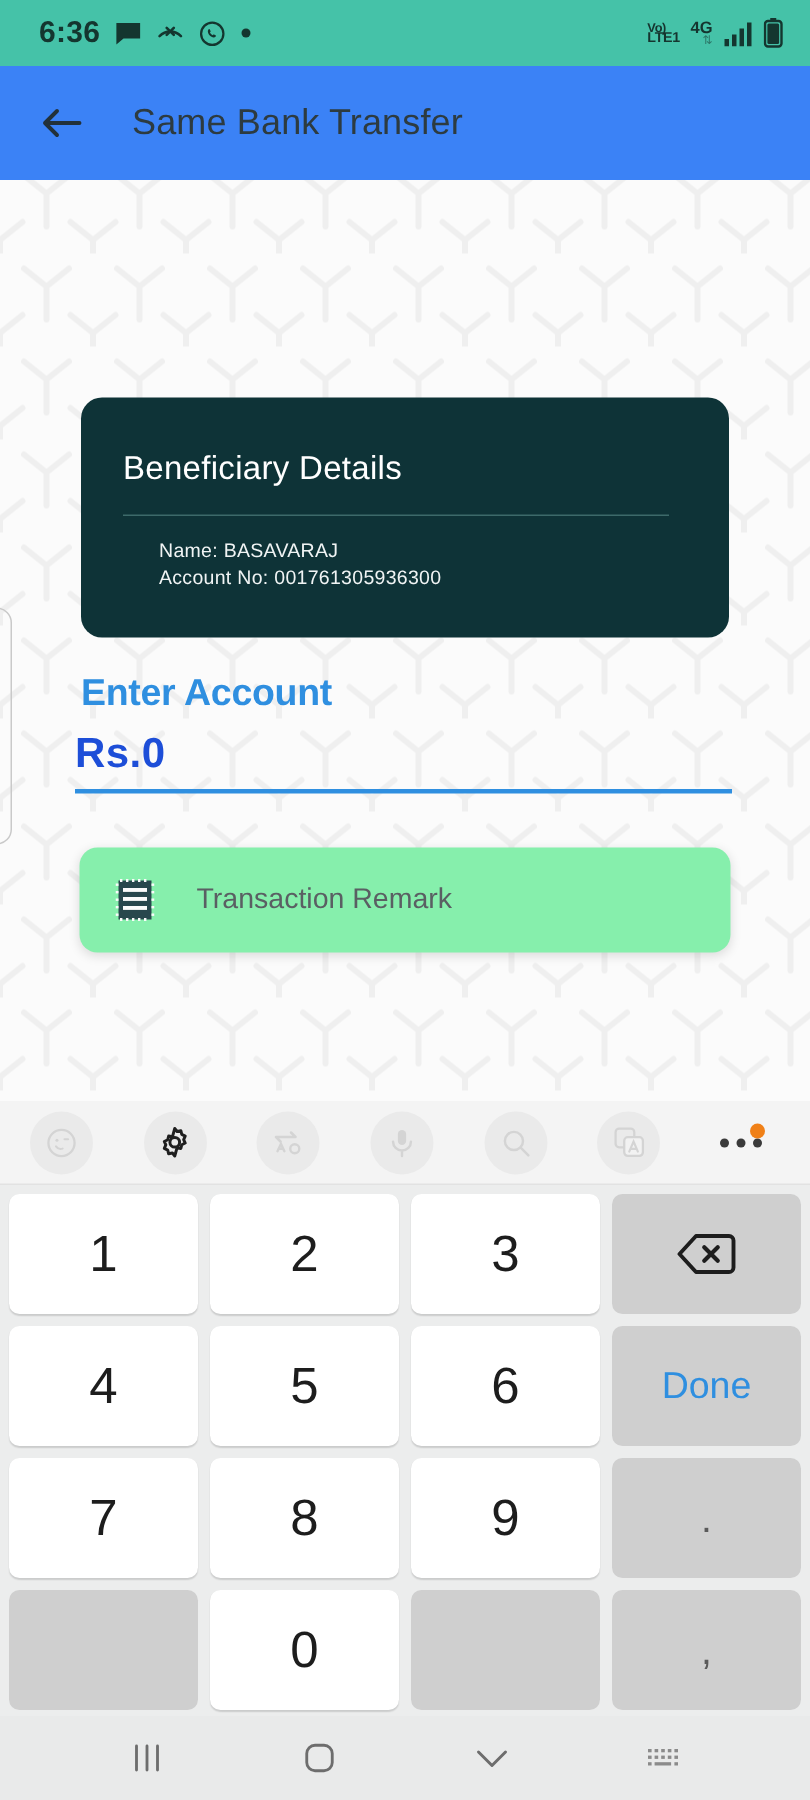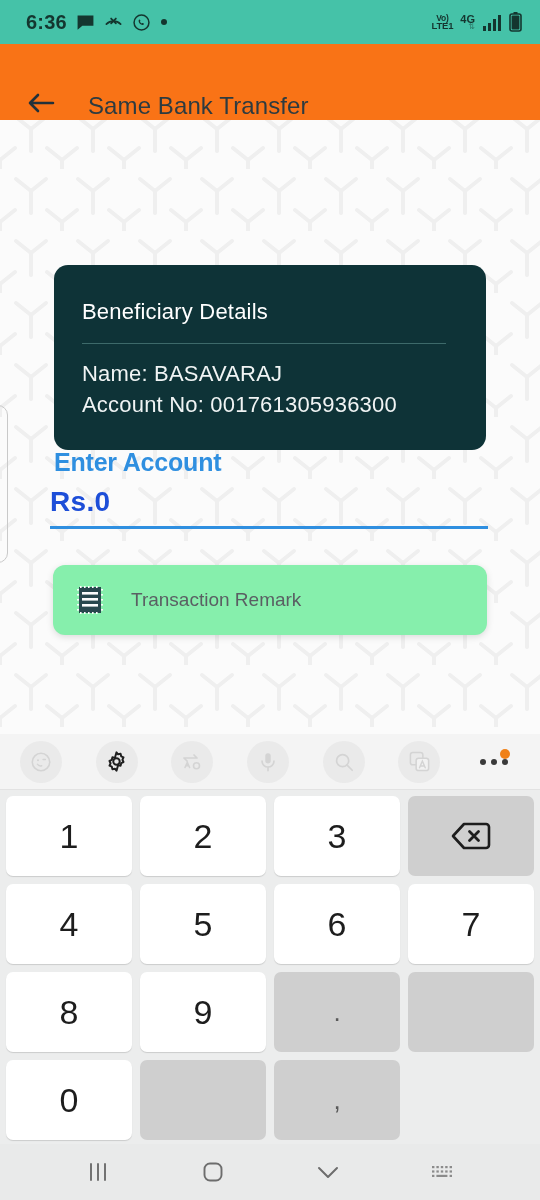--- a/index.html
+++ b/index.html
@@ -15,31 +15,31 @@
   
   .statusbar {
     height:44px; background:#45c2a8; flex:0 0 44px;
     display:flex; align-items:center; justify-content:space-between;
     padding:0 18px 0 26px; color:#10312c;
   }
   .sb-left { display:flex; align-items:center; gap:9px; }
   .sb-time { font-size:20px; font-weight:600; letter-spacing:.2px; color:#14362f; }
   .sb-right { display:flex; align-items:center; gap:7px; }
   .ic { display:block; }
-  .volte { line-height:1; text-align:center; font-weight:700; color:#15352f; }
+  .volte { line-height:1; text-align:left; font-weight:700; color:#15352f; }
   .volte .l1 { font-size:8.5px; letter-spacing:-.2px; display:block; }
   .volte .l2 { font-size:9.5px; letter-spacing:-.2px; display:block; margin-top:-1px; }
   .fourg { line-height:1; text-align:right; color:#15352f; }
   .fourg .l1 { font-size:11px; font-weight:700; display:block; }
   .fourg .l2 { font-size:8px; display:block; opacity:.55; margin-top:-2px; }
 
   
   .appbar {
-    height:76px; flex:0 0 76px; background:#f97316;
-    display:flex; align-items:flex-end; padding:0 24px; gap:30px;
+    height:76px; flex:0 0 76px; background:#3b82f6;
+    display:flex; align-items:center; padding:0 24px; gap:30px;
   }
   .back-btn { width:34px; height:34px; display:flex; align-items:center; justify-content:center; cursor:pointer; }
   .appbar-title { font-size:24px; color:#2d3b40; font-weight:500; letter-spacing:.1px; }
 
   
   .content {
     flex:1 1 auto; position:relative; background:#fbfbfb; overflow:hidden;
   }
   .bg-pattern { position:absolute; inset:0; opacity:1; }
 
@@ -47,21 +47,21 @@
     position:absolute; left:-12px; top:285px; width:20px; height:158px;
     border:1.3px solid #c9c9c9; border-radius:10px; background:transparent;
   }
 
   .card {
     position:absolute; left:54px; top:145px; width:432px;
     background:#0e3337; border-radius:14px; padding:34px 40px 30px 28px;
   }
   .card-title { color:#ffffff; font-size:22px; font-weight:500; letter-spacing:.2px; }
   .card-div { height:1px; background:#3d6a6a; margin:18px 0 14px 0; }
-  .card-line { color:#f0f4f4; font-size:22px; line-height:1.42; letter-spacing:.2px; }
+  .card-line { color:#f0f4f4; font-size:13px; line-height:1.42; letter-spacing:.2px;margin-left:24px; }
 
   .amt-label {
     position:absolute; left:54px; top:328px;
     color:#2f8fe0; font-size:25px; font-weight:700; letter-spacing:-.2px;
   }
   .amt-field {
     position:absolute; left:50px; top:366px; width:438px;
   }
   .amt-value { font-size:28px; color:#1d4ed8; font-weight:700; letter-spacing:.3px; }
   .amt-underline { height:2.5px; background:#2f8fe0; margin-top:8px; }
@@ -293,20 +293,21 @@
       <div class="key func">
         <svg width="42" height="30" viewBox="0 0 42 30">
           <path fill="none" stroke="#1d1d1d" stroke-width="2.6" stroke-linejoin="round" d="M14 3h22a3 3 0 013 3v18a3 3 0 01-3 3H14L3 15z"></path>
           <path stroke="#1d1d1d" stroke-width="2.8" stroke-linecap="round" d="M19.5 10.5l9 9M28.5 10.5l-9 9"></path>
         </svg>
       </div>
 
       <div class="key">4</div>
       <div class="key">5</div>
       <div class="key">6</div>
+      <div class="key func done">Done</div>
 
       <div class="key">7</div>
       <div class="key">8</div>
       <div class="key">9</div>
       <div class="key func punct">.</div>
 
       <div class="key blank"></div>
       <div class="key">0</div>
       <div class="key blank"></div>
       <div class="key func punct">,</div>

